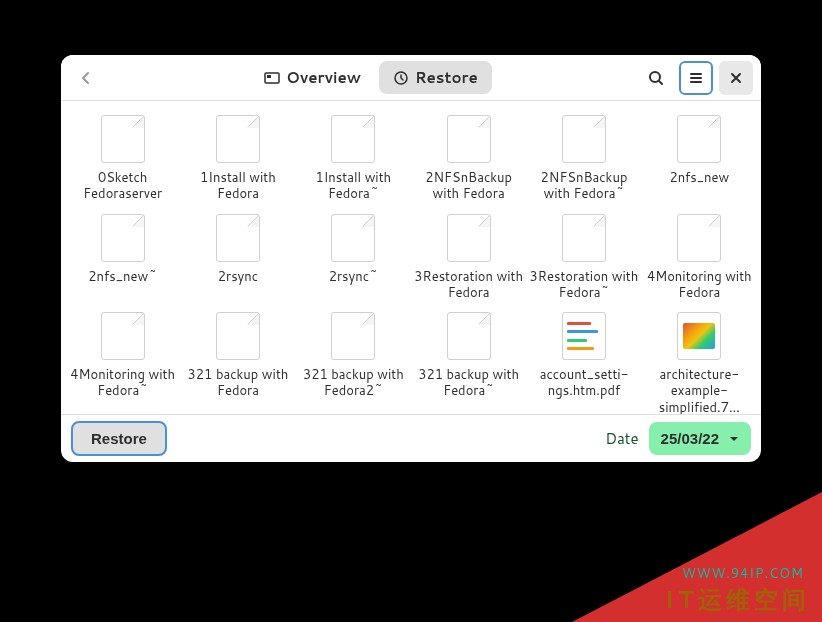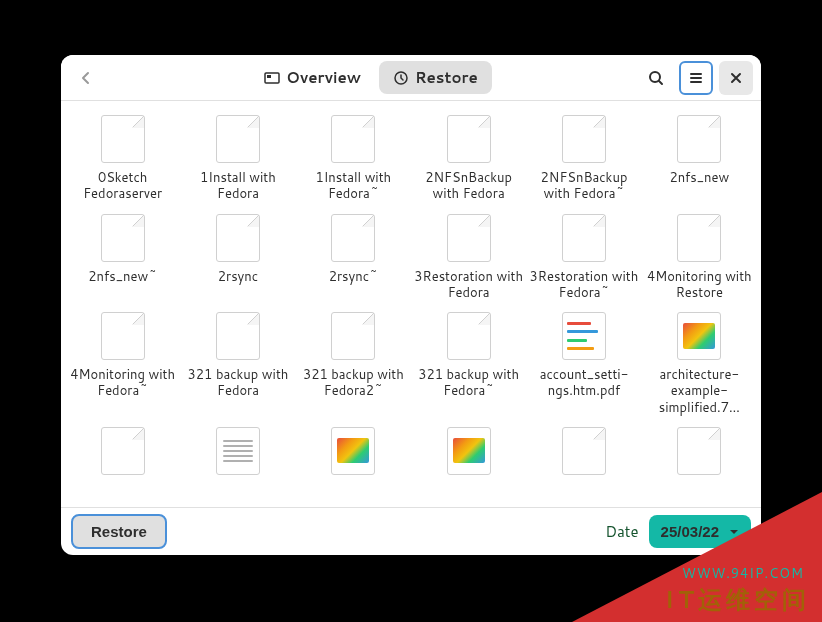--- a/index.html
+++ b/index.html
@@ -9,21 +9,21 @@
       background: #000;
       font-family: Cantarell, -apple-system, sans-serif;
       position: relative;
       overflow: hidden;
     }
     .window {
       position: absolute;
       top: 55px;
       left: 61px;
       width: 700px;
-      height: 500px;
+      height: 407px;
       background: #fff;
       border-radius: 12px;
       display: flex;
       flex-direction: column;
       overflow: hidden;
     }
     .titlebar {
       height: 46px;
       background: #fff;
       border-bottom: 1px solid #e0e0e0;
@@ -205,21 +205,21 @@
       color: #2e2e2e;
       cursor: pointer;
     }
     .spacer { flex: 1; }
     .date-label {
       font-size: 15px;
       color: #14532d;
       font-weight: 500;
     }
     .date-picker {
-      background: #14b8a6;
+      background: #86efac;
       border: none;
       border-radius: 8px;
       padding: 8px 12px;
       font-weight: 700;
       font-size: 15px;
       color: #2e2e2e;
       cursor: pointer;
       display: flex;
       align-items: center;
       gap: 10px;
@@ -350,21 +350,21 @@
       <div class="file-item">
         <div class="file-icon generic"></div>
         <div class="file-label">3Restoration with Fedora</div>
       </div>
       <div class="file-item">
         <div class="file-icon generic"></div>
         <div class="file-label">3Restoration with Fedora~</div>
       </div>
       <div class="file-item">
         <div class="file-icon generic"></div>
-        <div class="file-label">4Monitoring with Restore</div>
+        <div class="file-label">4Monitoring with Fedora</div>
       </div>
       <div class="file-item">
         <div class="file-icon generic"></div>
         <div class="file-label">4Monitoring with Fedora~</div>
       </div>
       <div class="file-item">
         <div class="file-icon generic"></div>
         <div class="file-label">321 backup with Fedora</div>
       </div>
       <div class="file-item">

